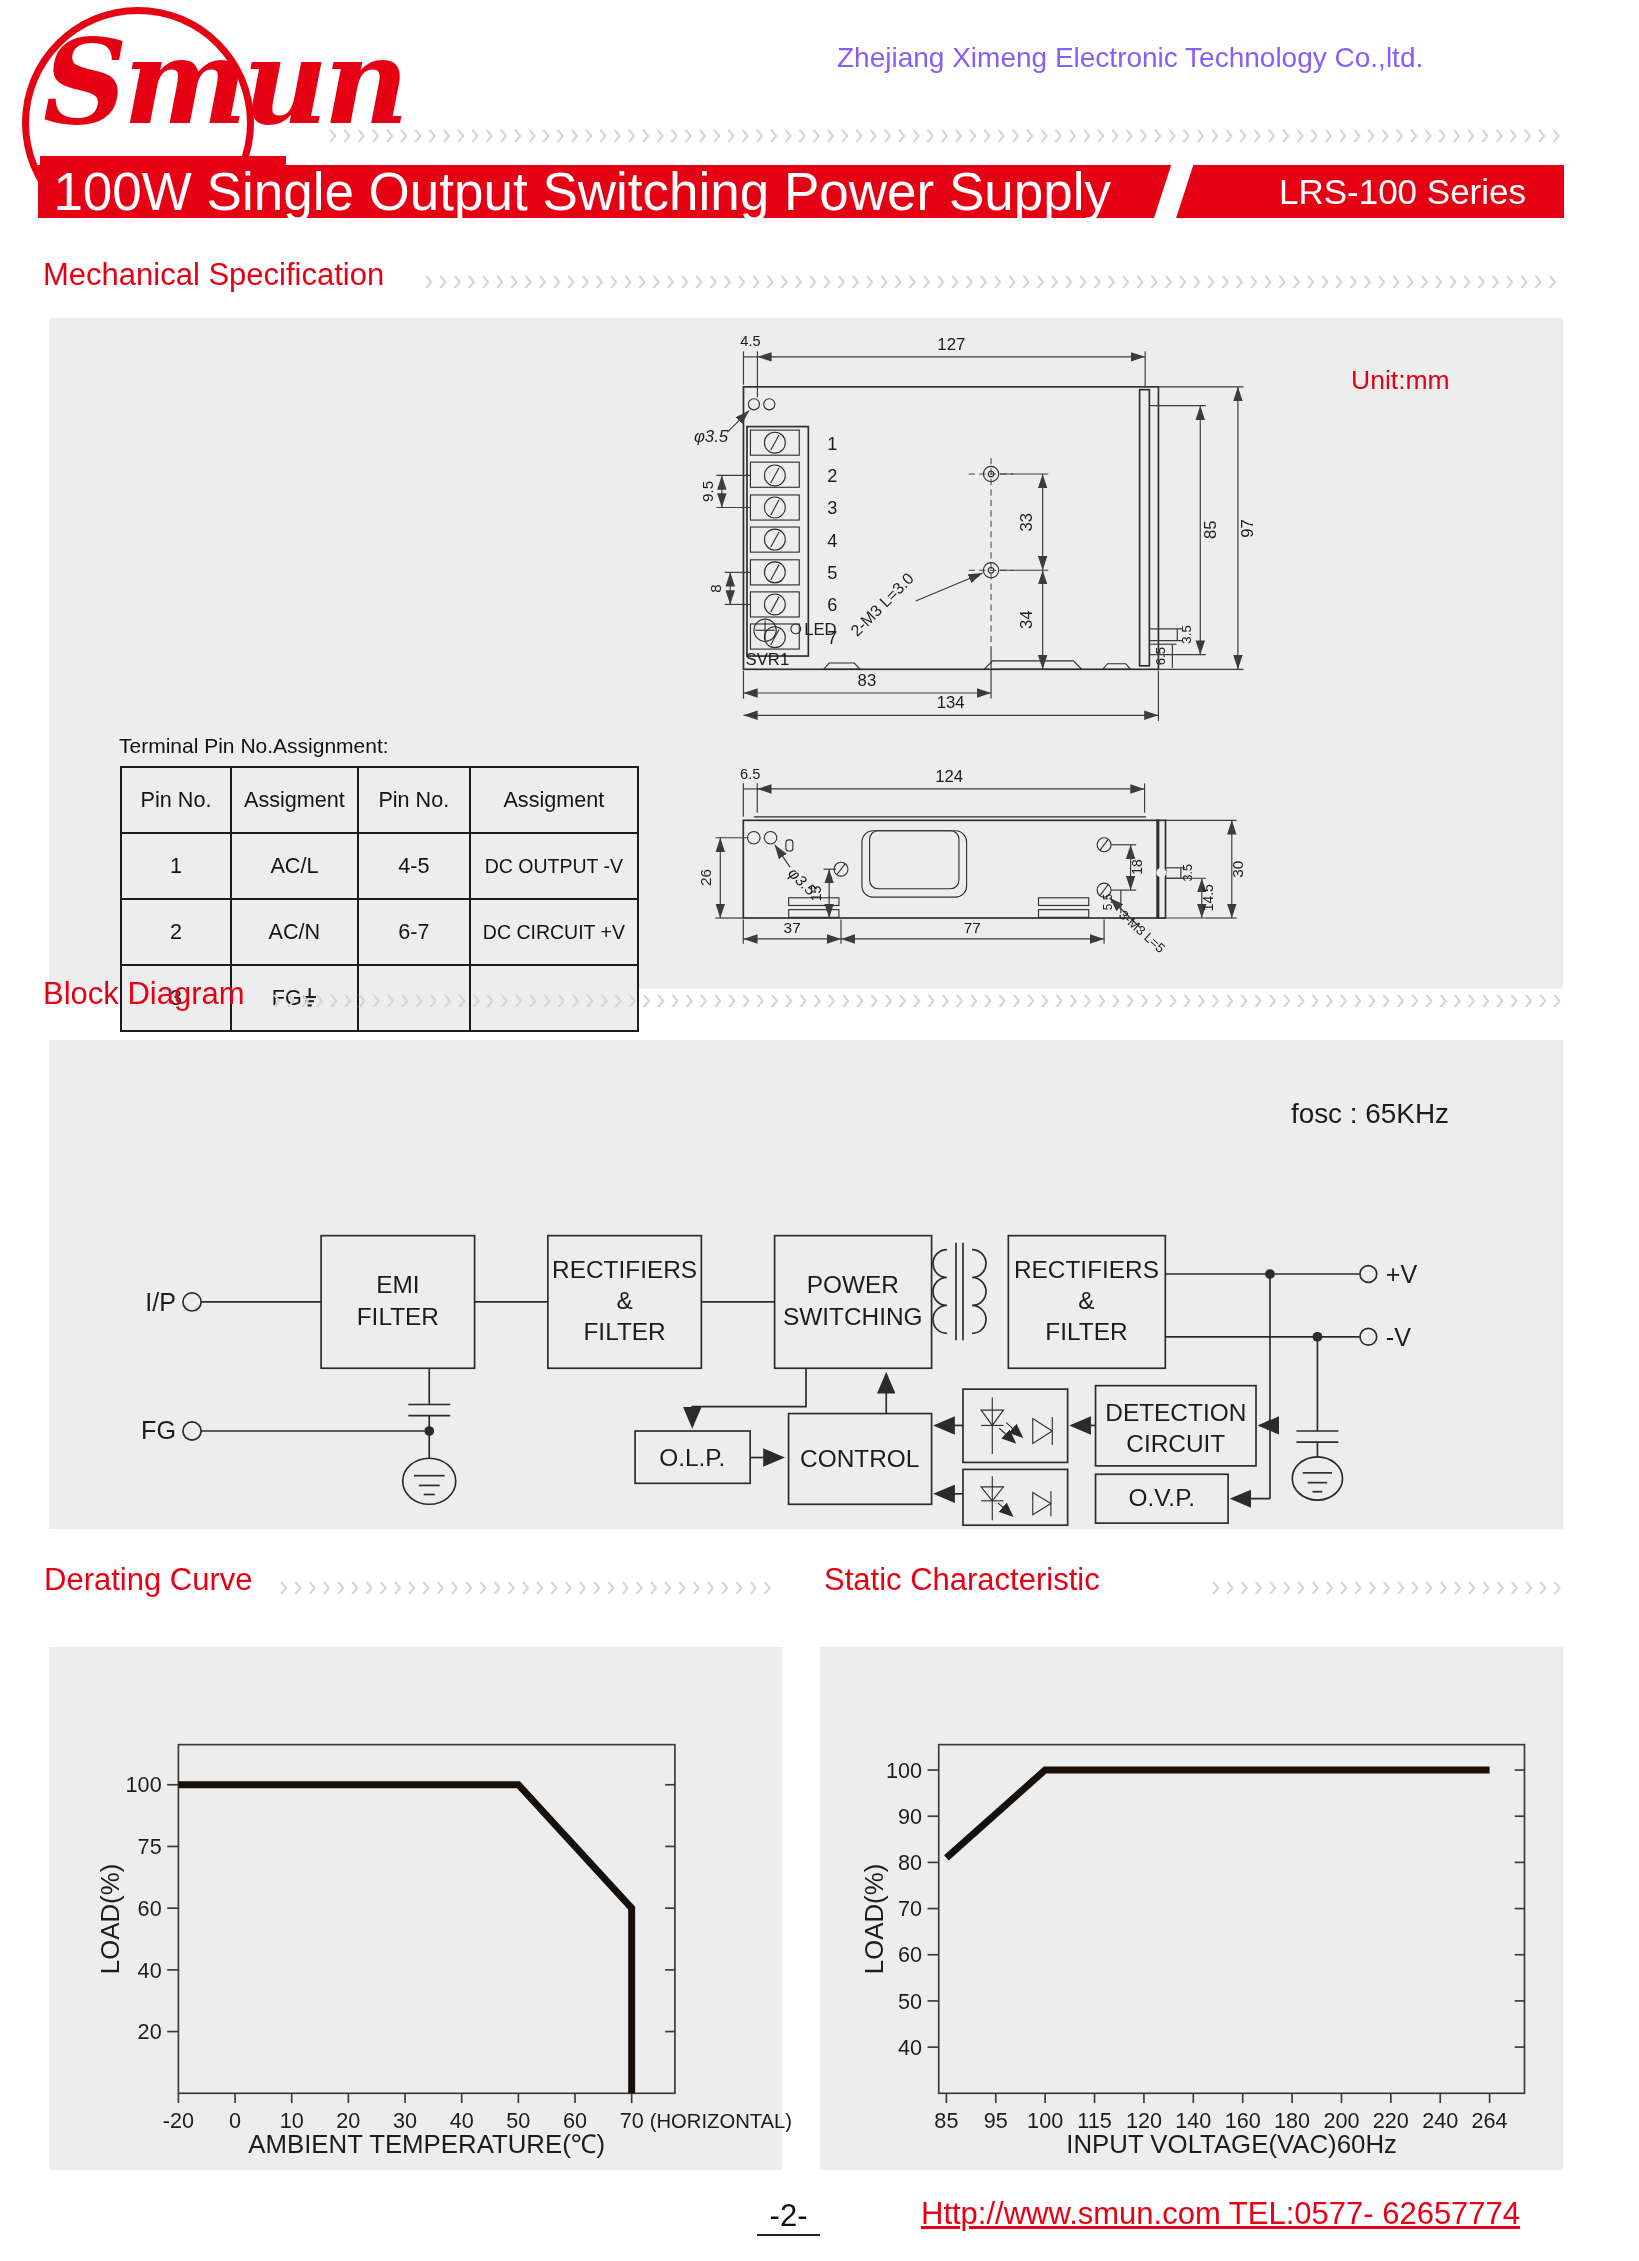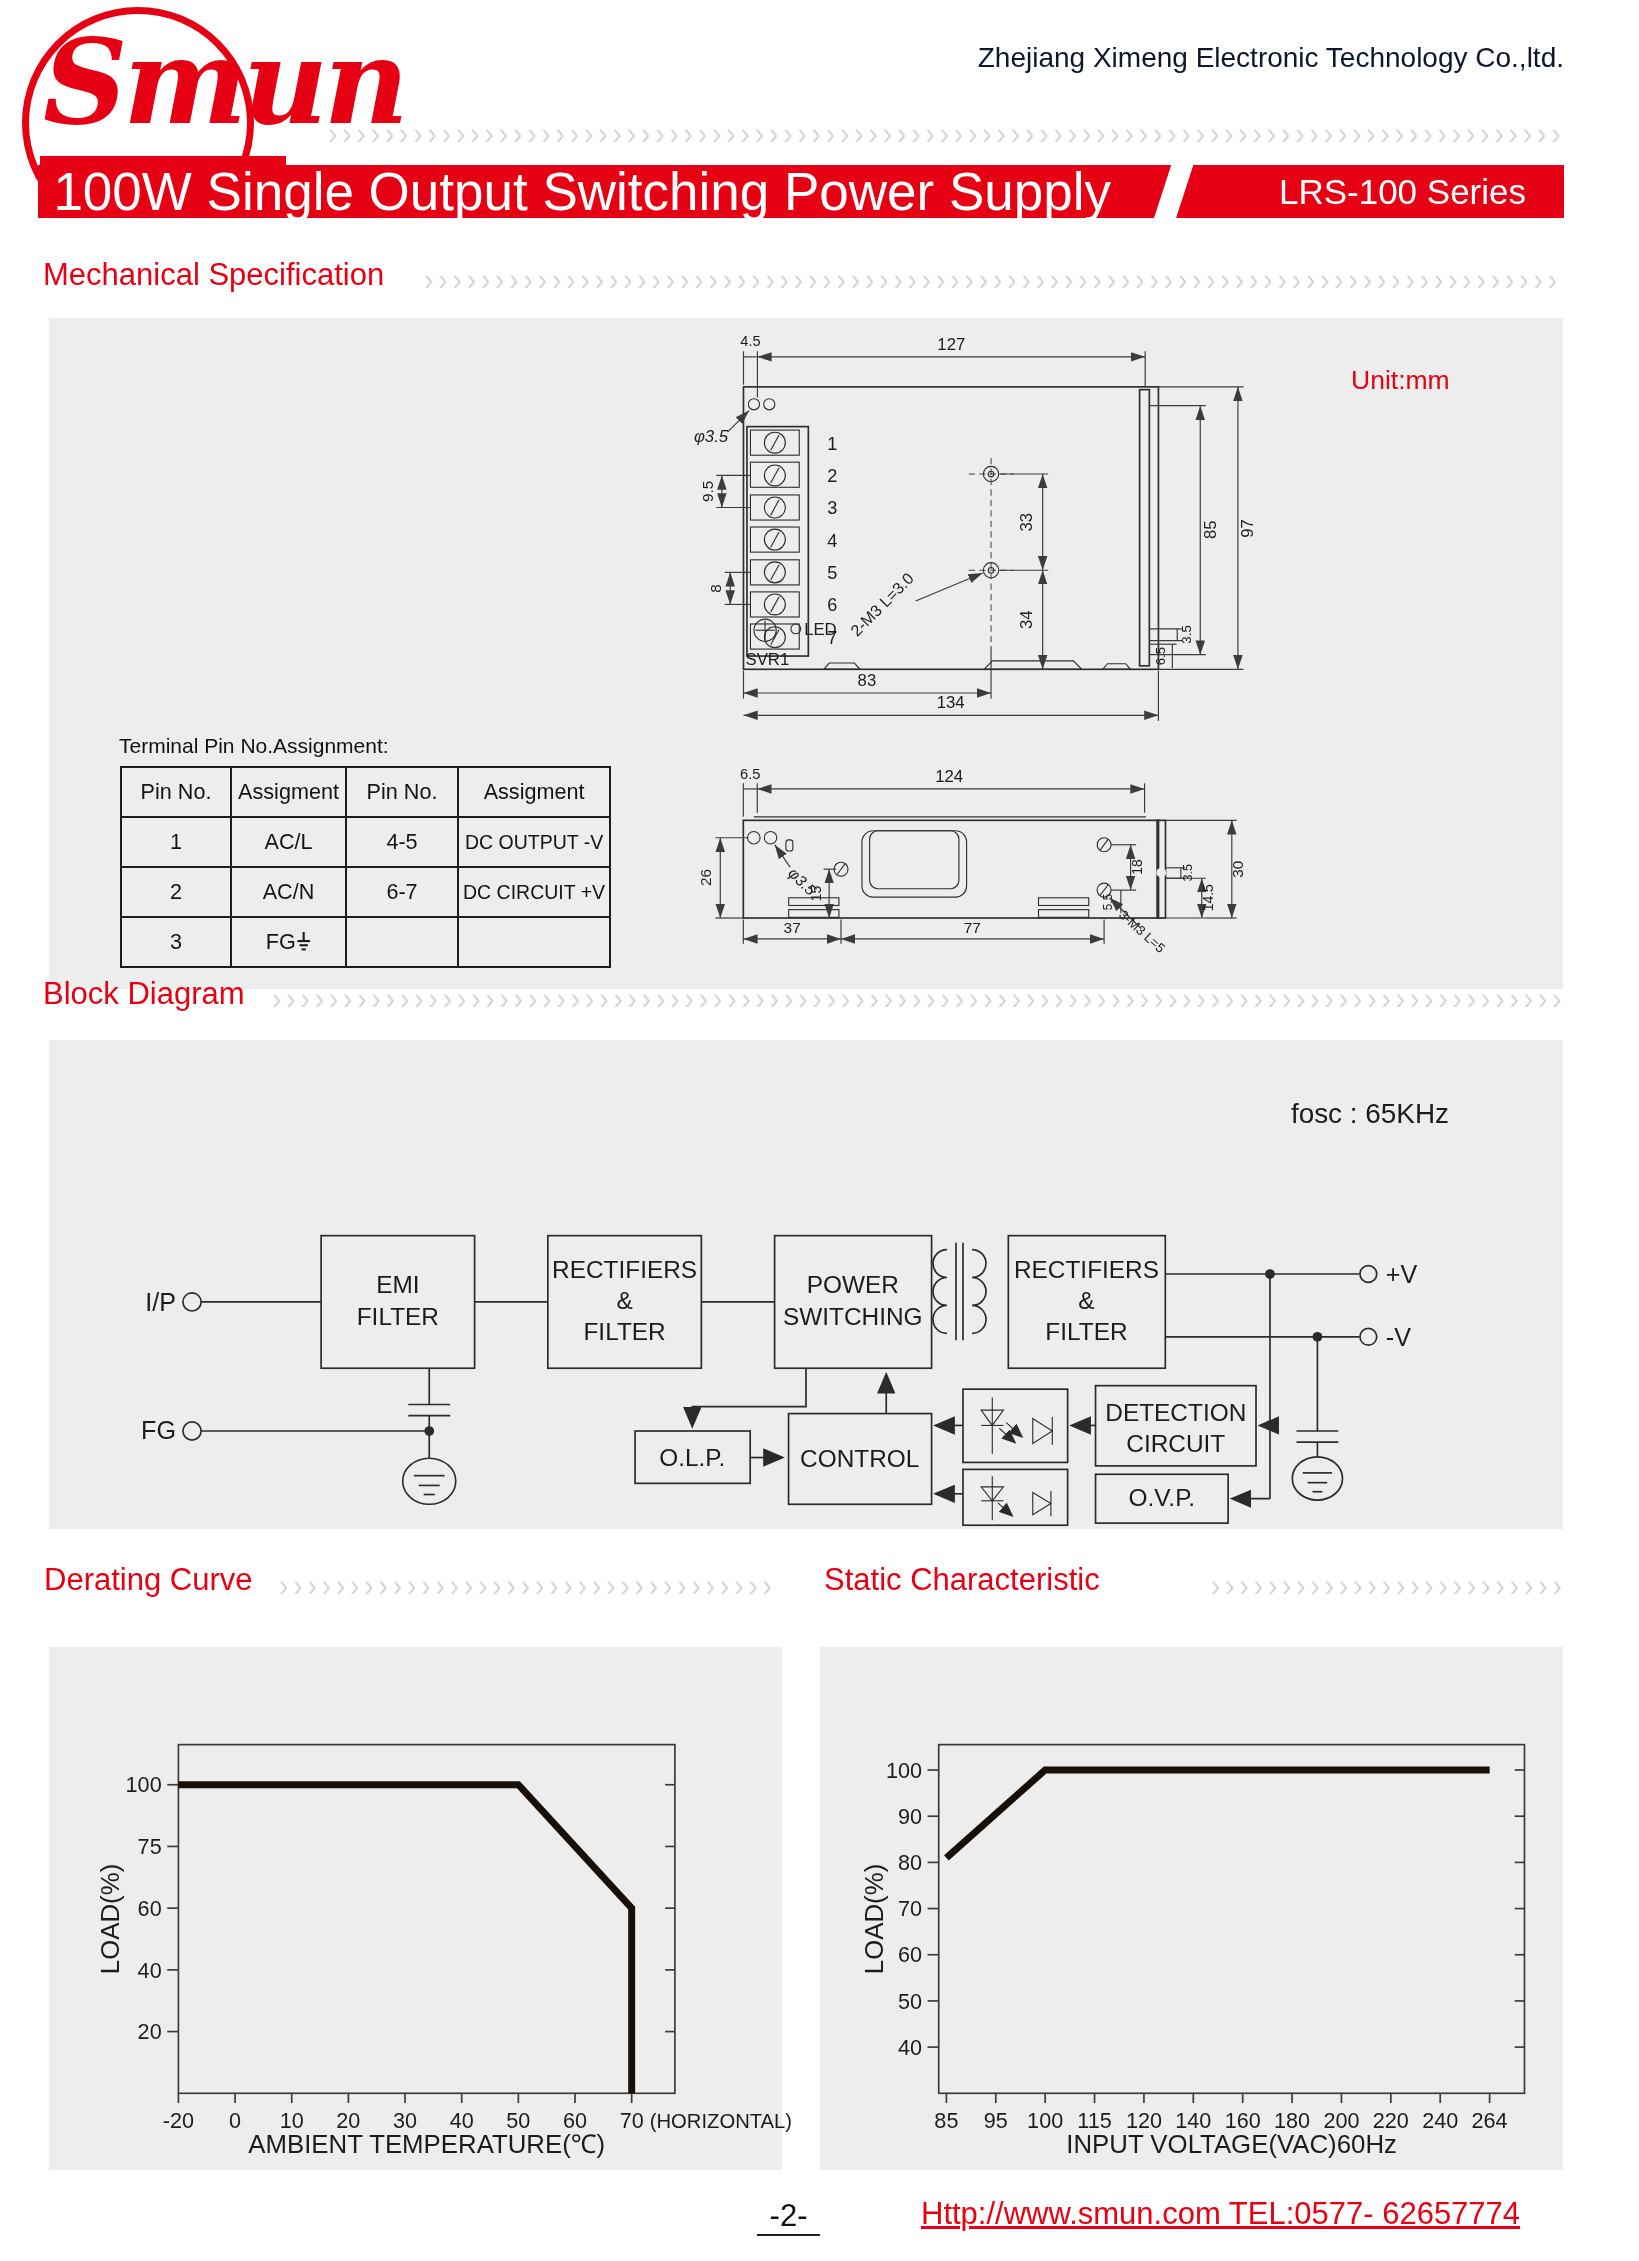--- a/index.html
+++ b/index.html
@@ -14,25 +14,25 @@
   .titlebar .ttl{position:absolute;left:15.4px;top:0;line-height:53px;color:#fff;font-size:53px;white-space:nowrap}
   .titlebar .slash{position:absolute;left:1125px;top:-12.6px;width:21px;height:80px;background:#fff;transform:rotate(18deg)}
   .titlebar .series{position:absolute;right:38px;top:0;line-height:53px;color:#fff;font-size:35px;white-space:nowrap}
   .logo-arc{position:absolute;left:22px;top:7px;width:218px;height:218px;border:7.7px solid #e60014;
             border-radius:50%;border-bottom-color:transparent;transform:rotate(0deg)}
   .logo-text{position:absolute;left:43px;top:12.6px;font-family:"DejaVu Serif",serif;font-style:italic;
              font-weight:bold;font-size:117px;color:#e60014;letter-spacing:-4.2px}
   .logo-bar{position:absolute;left:40px;top:156px;width:246px;height:12px;background:#e60014}
   .logo-sub{position:absolute;left:40px;top:172px;font-size:31px;font-style:italic;font-weight:bold;
             color:#e60014;letter-spacing:1.4px;white-space:nowrap}
-  .company{position:absolute;left:837px;top:42px;width:727px;text-align:right;color:#0f172a;
+  .company{position:absolute;left:837px;top:42px;width:727px;color:#8b5cf6;
            font-size:28px;white-space:nowrap}
   .unit{position:absolute;left:1350px;top:365px;color:#e60014;font-size:26.5px}
   table.pins{border-collapse:collapse;table-layout:fixed;font-size:21.6px}
-  table.pins th,table.pins td{border:2.1px solid #1c1c1c;text-align:center;padding:4px;height:40px;
+  table.pins th,table.pins td{border:2.1px solid #1c1c1c;text-align:center;padding:12px;height:40px;
       font-weight:normal;background:#ededed;white-space:nowrap}
   .tbl-title{position:absolute;left:119px;top:734px;font-size:21px;color:#111}
   svg{overflow:visible}
   svg text{font-family:"Liberation Sans",sans-serif;fill:#1c1c1c}
   .ln{fill:none;stroke:#2e2e2e;stroke-width:2.4}
   .thin{fill:none;stroke:#2e2e2e;stroke-width:1.6}
   .dln{stroke:#3c3c3c;stroke-width:1.7;fill:none}
   .dsh{stroke:#3c3c3c;stroke-width:1.4;fill:none;stroke-dasharray:9 6}
   .bx{fill:none;stroke:#2b2b2b;stroke-width:2.4}
   .wr{fill:none;stroke:#2b2b2b;stroke-width:2.4}

